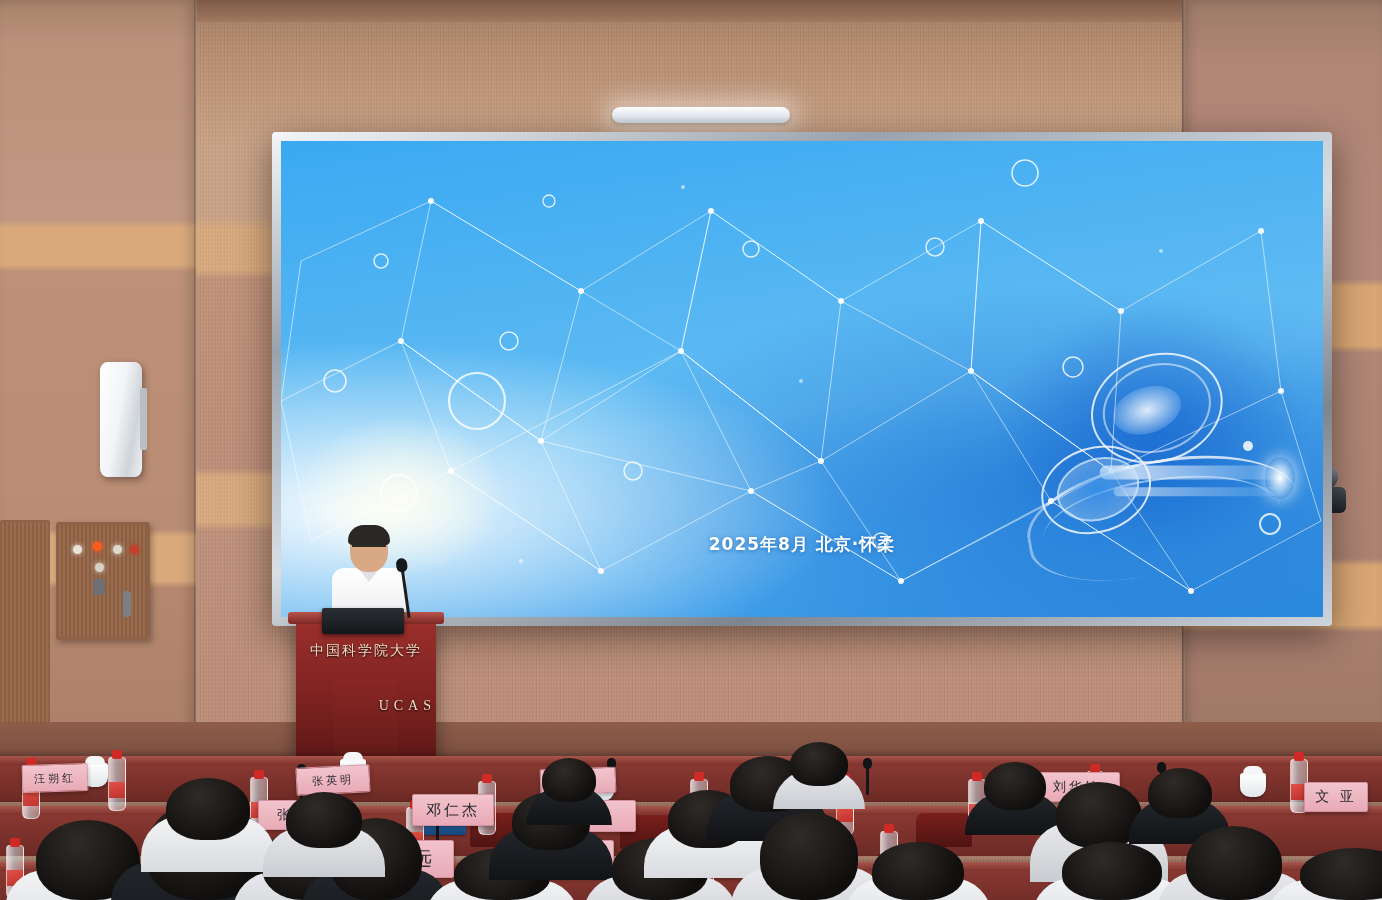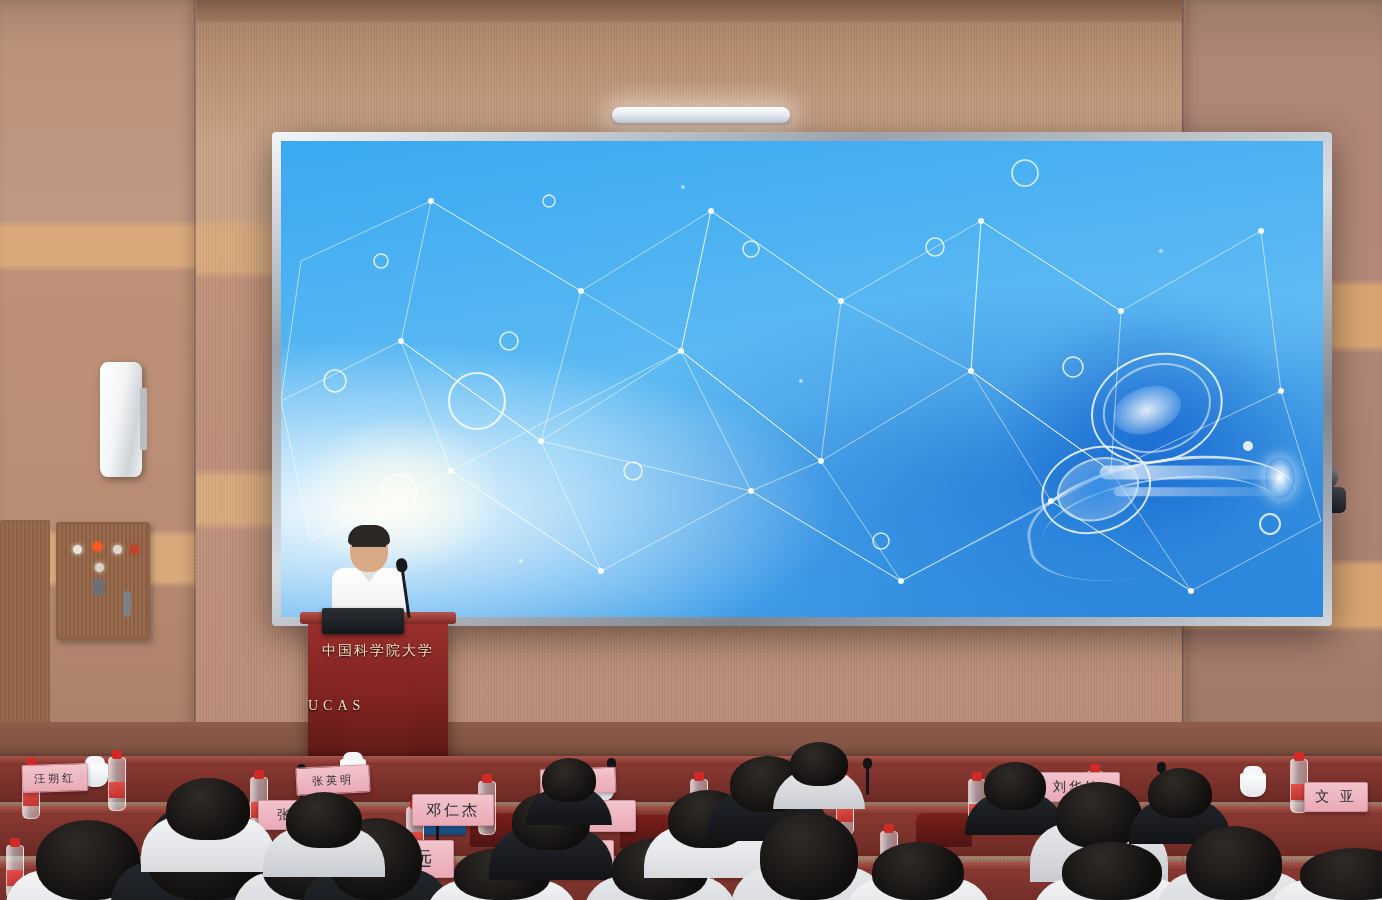--- a/index.html
+++ b/index.html
@@ -148,31 +148,31 @@
      background:#e9e2d6;border:1px solid #c2b7a6;}
   .outlet.wide{width:22px;}
 
   
   .floor{position:absolute;left:0;right:0;top:722px;height:70px;
      background:linear-gradient(180deg,#8e5d4a,#7e5142 45%,#6e4639);}
   .riser{position:absolute;left:0;right:0;top:760px;height:40px;
      background:linear-gradient(180deg,#b4584f,#8d3f39);}
 
   
-  .podium{position:absolute;left:308px;top:620px;width:140px;height:136px;
+  .podium{position:absolute;left:296px;top:620px;width:140px;height:136px;
      background:linear-gradient(180deg,#9b2f2c,#7c2220 60%,#5f1917);
      border-radius:3px 3px 0 0;box-shadow:0 8px 18px rgba(0,0,0,.45);}
   .podium .top{position:absolute;left:-8px;top:-8px;width:156px;height:12px;
      background:linear-gradient(180deg,#b8544c,#7d2723);border-radius:3px;}
   .podium .cn{position:absolute;left:0;right:0;top:22px;text-align:center;
      color:#f0ddc4;font-family:"DejaVu Sans","Liberation Sans",sans-serif;
      font-size:14px;letter-spacing:2px;text-shadow:0 1px 2px #000;}
   .podium .stem{position:absolute;left:38px;top:58px;width:64px;height:78px;
      background:linear-gradient(180deg,#8a2724,#641b19);}
-  .podium .ucas{position:absolute;left:0;right:0;top:78px;text-align:left;
+  .podium .ucas{position:absolute;left:0;right:0;top:78px;text-align:right;
      color:#efe0cc;font-size:14px;letter-spacing:5px;
      font-family:"Liberation Serif",serif;text-shadow:0 1px 2px #000;}
   .laptop{position:absolute;left:322px;top:608px;width:82px;height:26px;
      background:linear-gradient(180deg,#2b2f34,#14171a);border-radius:2px;
      box-shadow:0 2px 4px rgba(0,0,0,.5);}
   .podmic{position:absolute;left:404px;top:566px;width:3px;height:52px;background:#1b1d20;
      transform:rotate(-8deg);}
   .podmic:before{content:"";position:absolute;left:-4px;top:-8px;width:11px;height:14px;
      border-radius:6px;background:#16181b;}
 
@@ -353,20 +353,21 @@
         <div class="ring r1"></div>
           <div class="ring r2"></div>
         <div class="pod"></div>
         <div class="ring r3"></div>
           <div class="ring r4"></div>
       </div>
       <div class="orb big"></div>
       <div class="orb o2"></div>
       <div class="orb o3"></div>
 
+      <div class="slide-sub">2025年8月  北京·怀柔</div>
     </div>
   </div>
 
   <div class="floor"></div>
 
   <div class="presenter">
     <div class="body"></div>
     <div class="collar"></div>
     <div class="head"></div>
     <div class="hair"></div>

